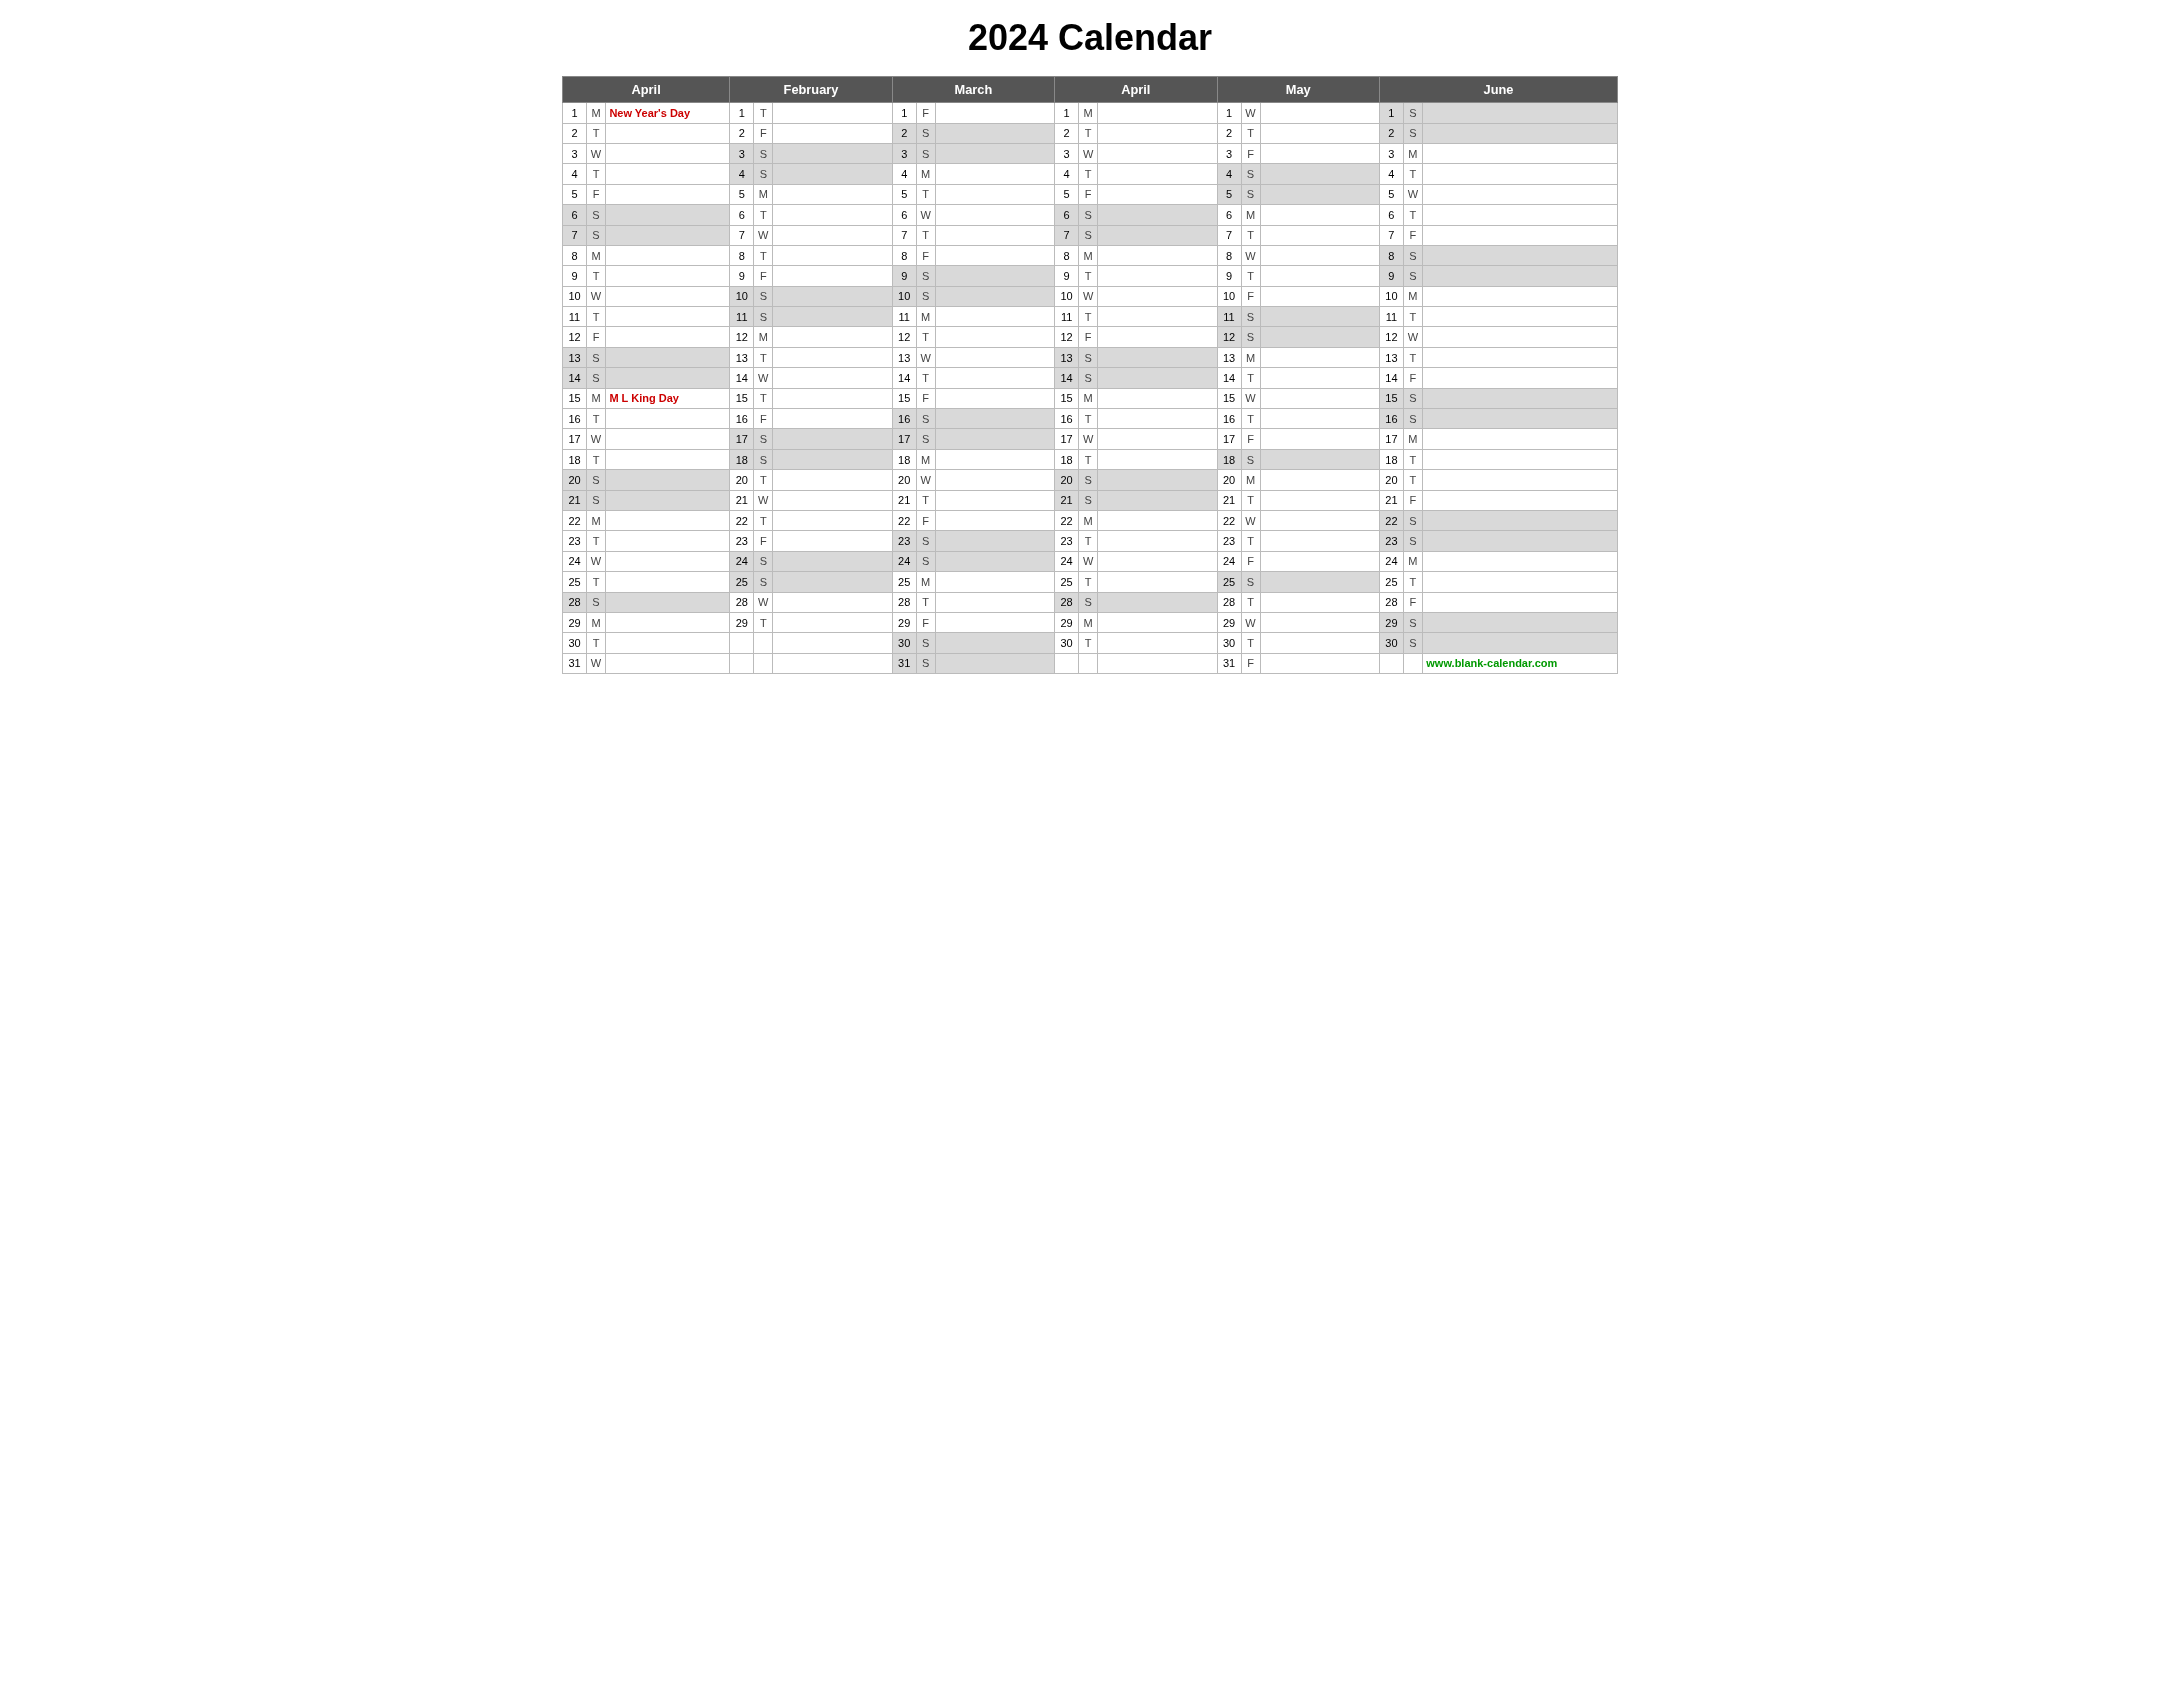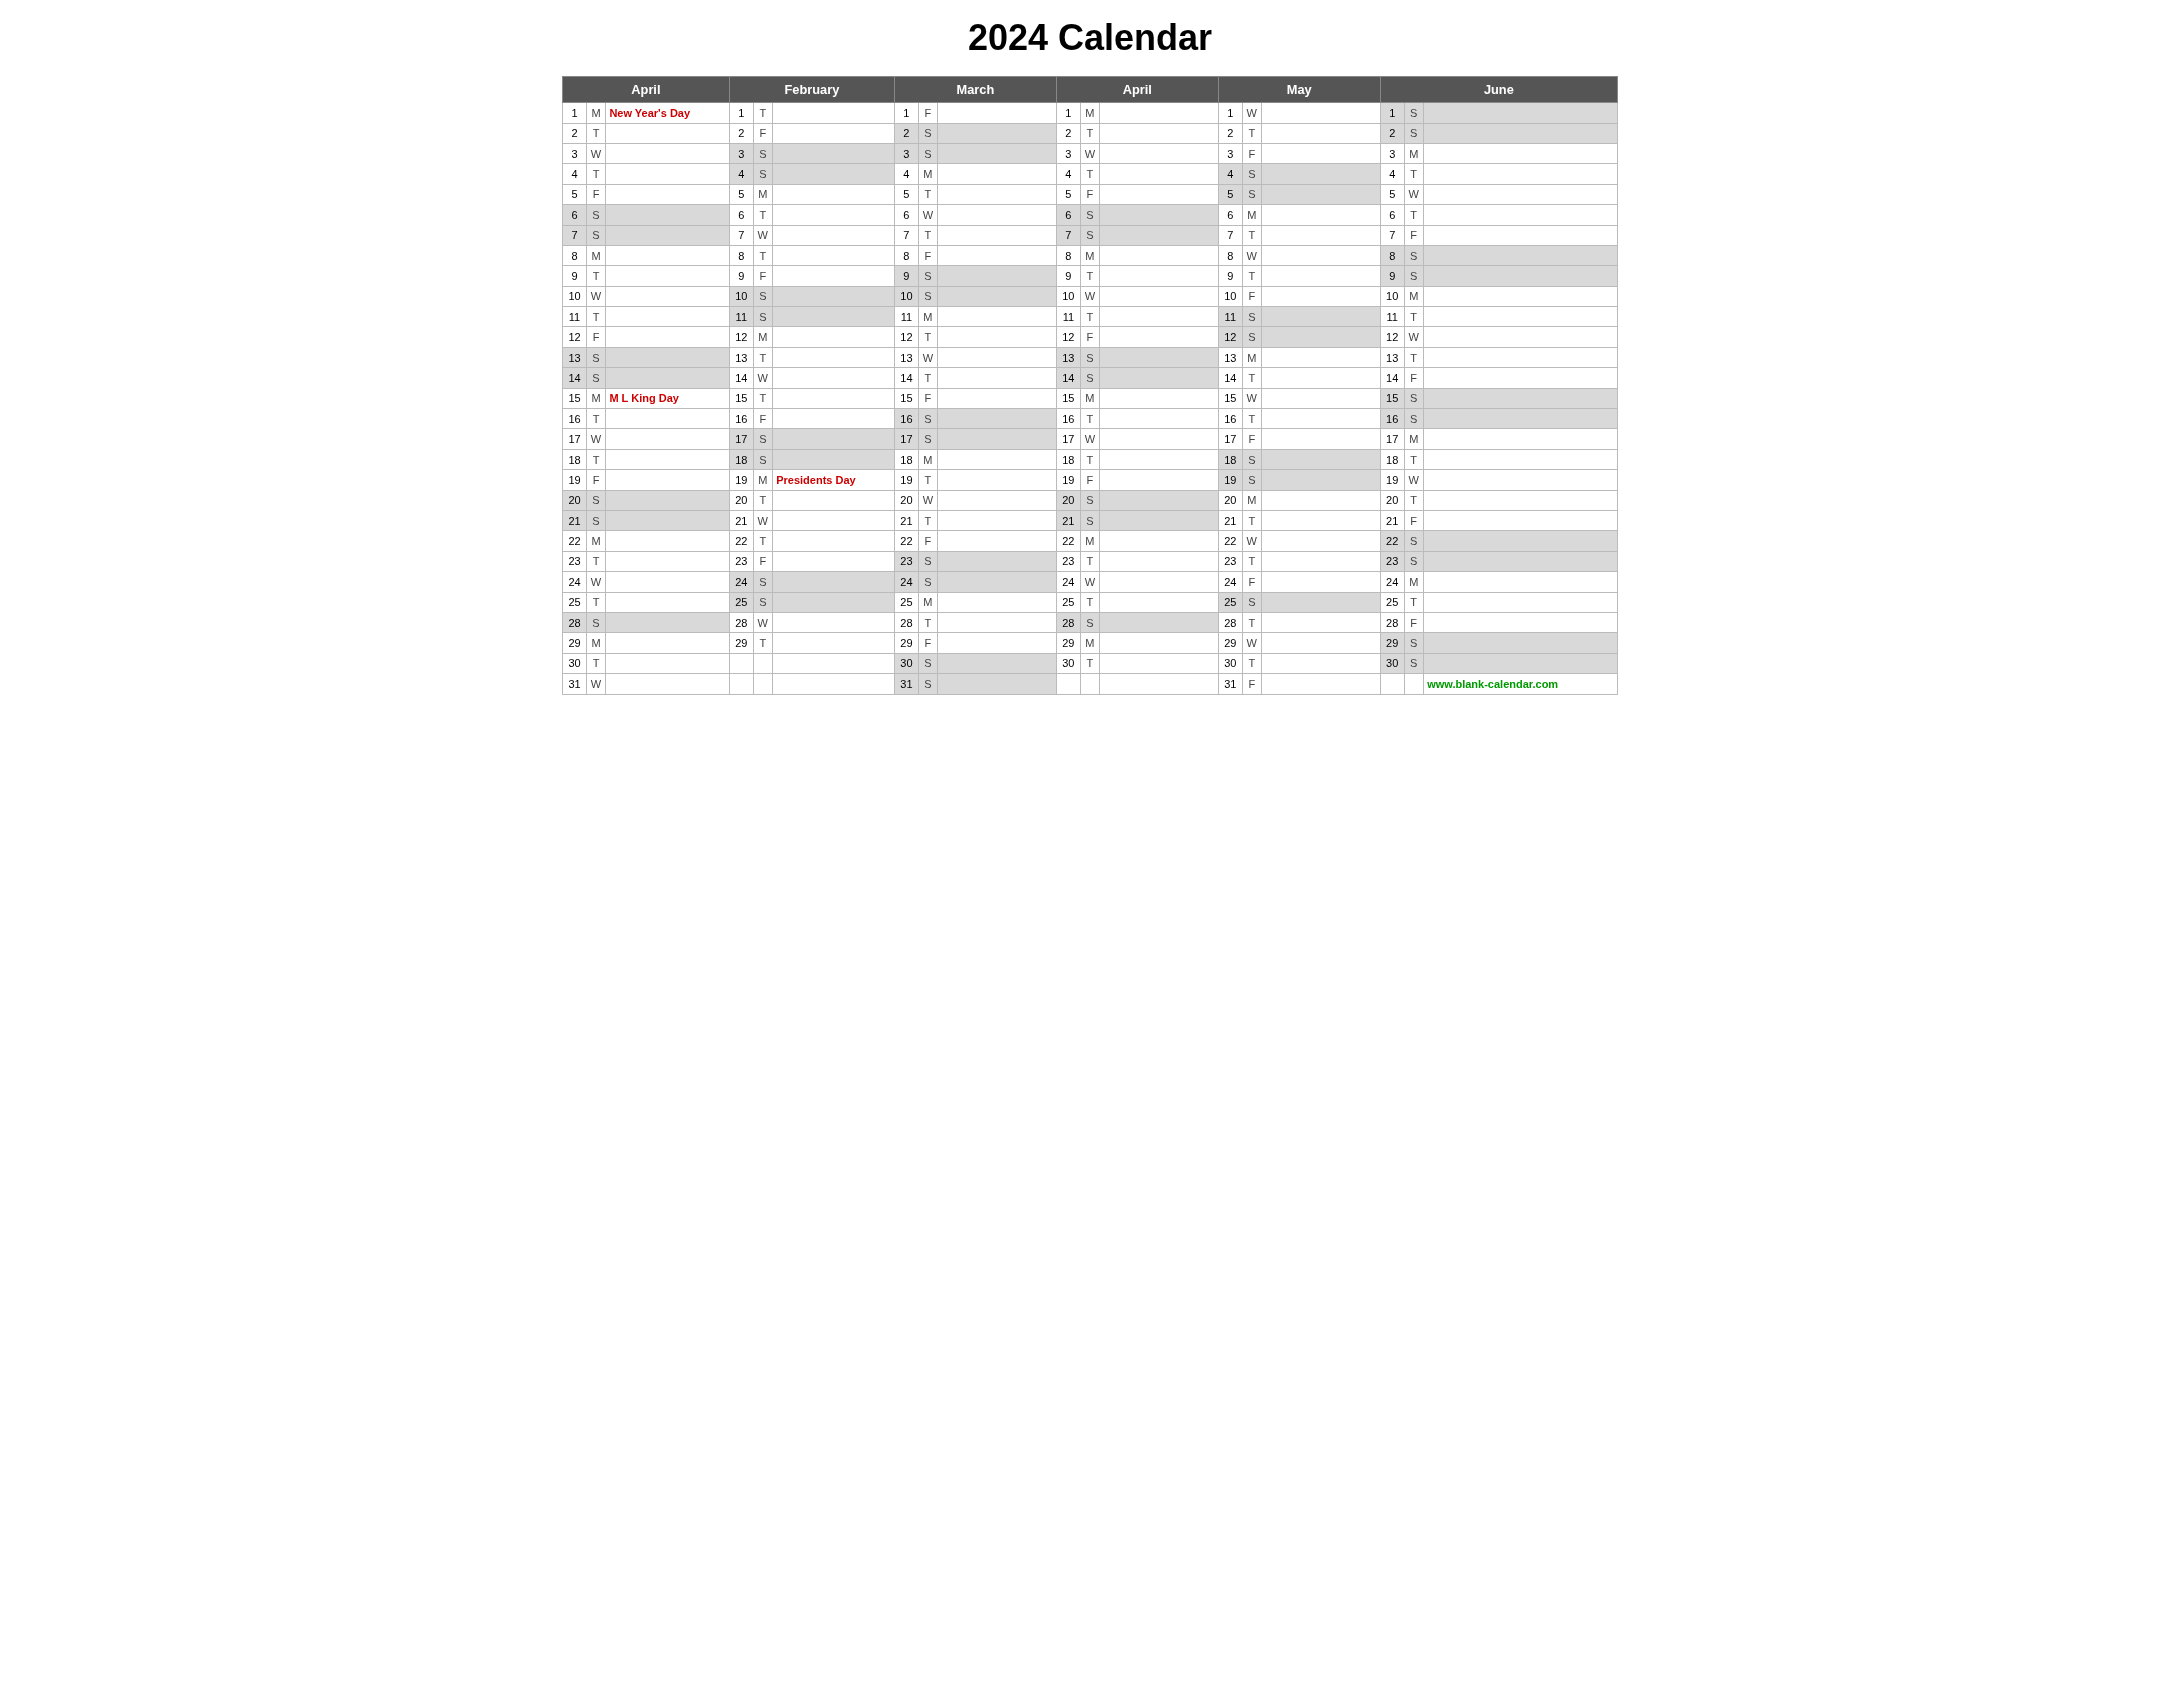--- a/index.html
+++ b/index.html
@@ -442,40 +442,20 @@
         <td class="day-letter">T</td>
         <td style="min-width: 85px;"></td>
         <td class="day-num sep-left" style="border-left: 1.7px solid rgb(102, 102, 102); background-color: rgb(217, 217, 217);">18</td>
         <td class="day-letter" style="background-color: rgb(217, 217, 217);">S</td>
         <td style="min-width: 85px; background-color: rgb(217, 217, 217);"></td>
         <td class="day-num sep-left" style="border-left: 1.7px solid rgb(102, 102, 102);">18</td>
         <td class="day-letter">T</td>
         <td style="min-width: 85px;"></td>
       </tr>
       <tr>
-        <td class="day-num">19</td>
-        <td class="day-letter">F</td>
-        <td style="min-width: 85px;"></td>
-        <td class="day-num sep-left" style="border-left: 1.7px solid rgb(102, 102, 102);">19</td>
-        <td class="day-letter">M</td>
-        <td style="min-width: 85px;"><span class="holiday-name">Presidents Day</span></td>
-        <td class="day-num sep-left" style="border-left: 1.7px solid rgb(102, 102, 102);">19</td>
-        <td class="day-letter">T</td>
-        <td style="min-width: 85px;"></td>
-        <td class="day-num sep-left" style="border-left: 1.7px solid rgb(102, 102, 102);">19</td>
-        <td class="day-letter">F</td>
-        <td style="min-width: 85px;"></td>
-        <td class="day-num sep-left" style="border-left: 1.7px solid rgb(102, 102, 102); background-color: rgb(217, 217, 217);">19</td>
-        <td class="day-letter" style="background-color: rgb(217, 217, 217);">S</td>
-        <td style="min-width: 85px; background-color: rgb(217, 217, 217);"></td>
-        <td class="day-num sep-left" style="border-left: 1.7px solid rgb(102, 102, 102);">19</td>
-        <td class="day-letter">W</td>
-        <td style="min-width: 85px;"></td>
-      </tr>
-      <tr>
         <td class="day-num" style="background-color: rgb(217, 217, 217);">20</td>
         <td class="day-letter" style="background-color: rgb(217, 217, 217);">S</td>
         <td style="min-width: 85px; background-color: rgb(217, 217, 217);"></td>
         <td class="day-num sep-left" style="border-left: 1.7px solid rgb(102, 102, 102);">20</td>
         <td class="day-letter">T</td>
         <td style="min-width: 85px;"></td>
         <td class="day-num sep-left" style="border-left: 1.7px solid rgb(102, 102, 102);">20</td>
         <td class="day-letter">W</td>
         <td style="min-width: 85px;"></td>
         <td class="day-num sep-left" style="border-left: 1.7px solid rgb(102, 102, 102); background-color: rgb(217, 217, 217);">20</td>

